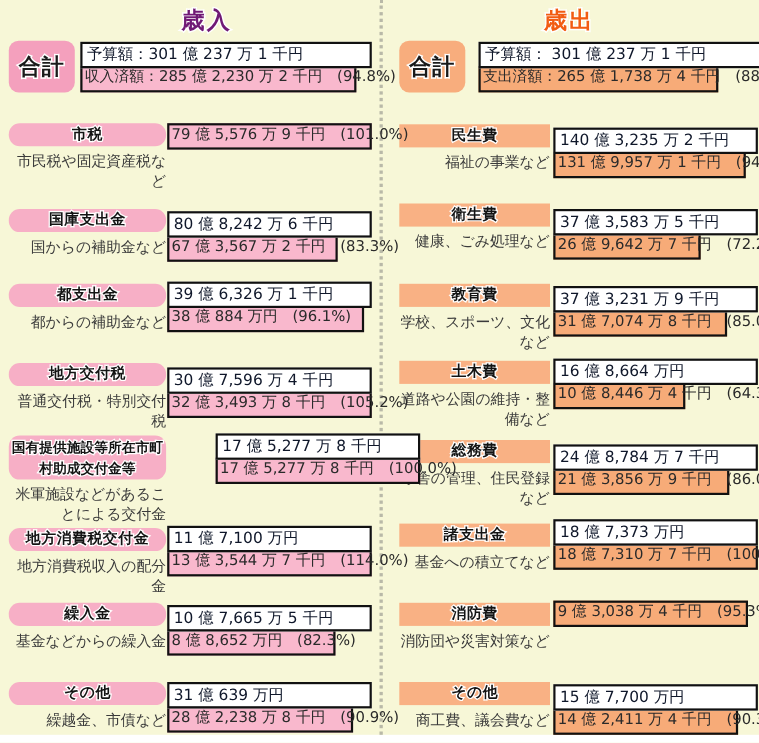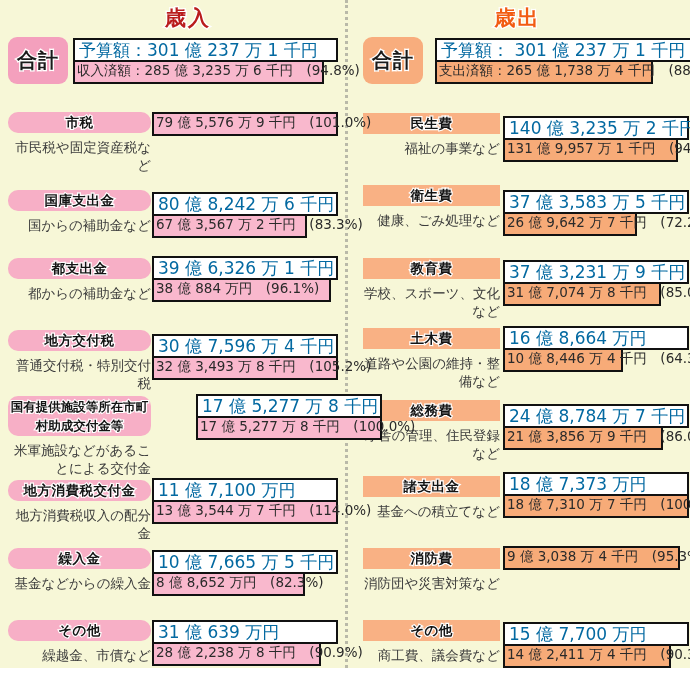--- a/index.html
+++ b/index.html
@@ -41,21 +41,21 @@
   .col-title {
     text-align: center;
     font-size: 21px;
     font-weight: bold;
     letter-spacing: 2px;
     margin: 5px 0 4px 0;
     line-height: 26px;
     -webkit-text-stroke: 2.5px #ffffff;
     paint-order: stroke fill;
   }
-  .col-left .col-title  { color: #b91c1c; margin-left: 31px; }
+  .col-left .col-title  { color: #701a75; margin-left: 31px; }
   .col-right .col-title { color: #f25c12; }
 
   
   .total-row {
     position: relative;
     height: 54px;
     padding-left: 8px;
     box-sizing: border-box;
   }
   .col-right .total-row { padding-left: 16px; }
@@ -131,22 +131,22 @@
   .col-right .bars { left: 158px; }
 
   
   .bar-budget {
     position: relative;
     box-sizing: border-box;
     border: 2px solid #111111;
     background: #ffffff;
     height: 24px;
     line-height: 20px;
-    font-size: 17px;
-    color: #0369a1;
+    font-size: 14px;
+    color: #0f172a;
     padding-left: 4px;
     white-space: nowrap;
     letter-spacing: 0px;
     z-index: 2;
   }
   .bar-actual-wrap {
     position: relative;
     height: 24px;
     margin-top: -2px;
     z-index: 1;
@@ -184,21 +184,21 @@
   <div class="divider"></div>
 
   <div class="col col-left">
     <div class="col-title">歳入</div>
     <div class="total-row">
       <div class="total-chip">合計</div>
       <div class="total-bars">
           <div class="bar-budget">予算額：301 億 237 万 1 千円</div>
           <div class="bar-actual-wrap">
             <div class="bar-fill" style="width: 251.22px;"></div>
-            <div class="bar-actual-text">収入済額：285 億 3,235 万 6 千円　(94.8%)</div>
+            <div class="bar-actual-text">収入済額：285 億 2,230 万 2 千円　(94.8%)</div>
           </div>
         </div>
     </div>
     <div id="rev-items">
         <div class="label-block" style="position: absolute; top: 112px;">
           <div class="cat-chip">市税</div>
           <div class="cat-desc">市民税や固定資産税など</div>
         </div>
         <div class="bars" style="position: absolute; top: 114px;">
           <div class="bar-actual-wrap">

